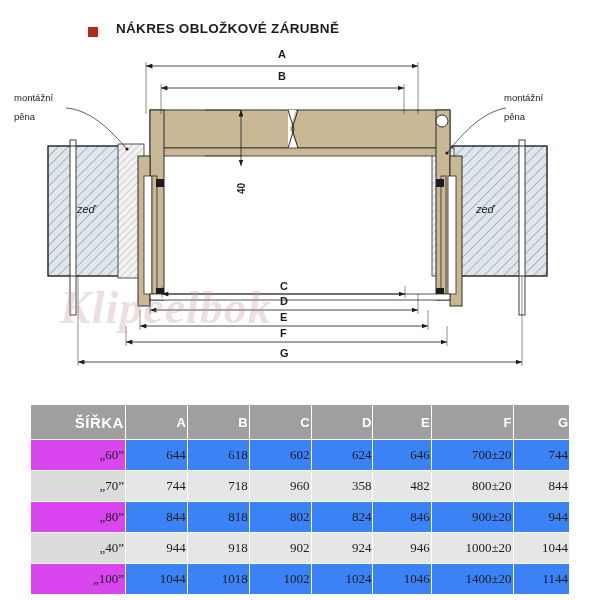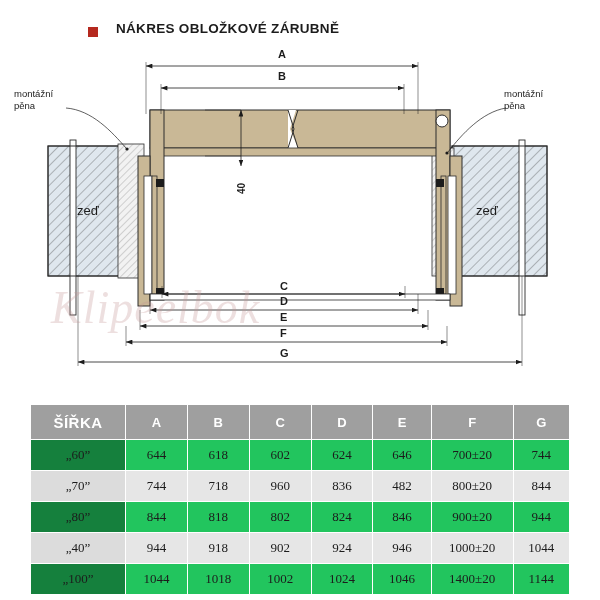--- a/index.html
+++ b/index.html
@@ -19,75 +19,75 @@
   }
   .title-text{
     position:absolute;left:108px;top:11px;
     font-size:13.5px;font-weight:bold;color:#1c1c1c;letter-spacing:.3px;padding-left:8px;
   }
   
   .canvas{position:absolute;left:0;top:36px;width:600px;height:360px;}
   .canvas svg{position:absolute;left:0;top:0;}
   
   .wm{
-    position:absolute;left:51px;top:245px;width:420px;height:60px;
+    position:absolute;left:60px;top:245px;width:420px;height:60px;
     font-family:"Liberation Serif",serif;
-    font-size:46px;font-weight:normal;font-style:italic;
+    font-size:46px;font-weight:bold;font-style:italic;
     color:rgba(196,150,150,.30);
     letter-spacing:1px;
     pointer-events:none;
     white-space:nowrap;
   }
   
   .lbl{
-    position:absolute;font-size:9.5px;color:#1c1c1c;line-height:12px;
+    position:absolute;font-size:9.5px;color:#1c1c1c;line-height:19px;
     white-space:pre-line;
   }
   .lbl-dim{
     position:absolute;font-size:11px;font-weight:bold;color:#1c1c1c;
   }
   .lbl-it{
-    position:absolute;font-size:13px;color:#1c1c1c;
+    position:absolute;font-size:11px;font-style:italic;color:#1c1c1c;
   }
   .lbl-rot{
     position:absolute;font-size:10px;font-weight:bold;color:#1c1c1c;
     transform:rotate(-90deg);transform-origin:left top;
   }
   
   table{
     position:absolute;left:30px;top:404px;
     border-collapse:collapse;
     width:540px;
     font-size:12.5px;
   }
   th,td{
     border:1px solid #ffffff;
-    text-align:center;
+    text-align:right;
     color:#1c1c1c;
   }
   thead th{
     background:#9f9f9f;
     color:#ffffff;
     font-weight:bold;
     font-size:13px;
     height:32px;
     border:1px solid #ffffff;
   }
   thead th.first{
     font-size:15px;letter-spacing:.5px;
   }
   tbody td{
-    background:#22c55e;
+    background:#3b82f6;
     height:28px;
     border:1px solid #ffffff;
     font-family:"Liberation Serif",serif;
     font-size:13px;
   }
   tbody td.first{
-    background:#15803d;
+    background:#d946ef;
     font-weight:normal;
   }
   tbody tr:nth-child(even) td{background:#e6e6e6;}
   tbody tr:nth-child(even) td.first{background:#dcdcdc;}
 </style>
 </head>
 <body>
 
 <div class="title-row">
   <div class="title-sq"></div>
@@ -264,21 +264,21 @@
       <td>624</td>
       <td>646</td>
       <td>700±20</td>
       <td>744</td>
     </tr>
     <tr>
       <td class="first">„70”</td>
       <td>744</td>
       <td>718</td>
       <td>960</td>
-      <td>836</td>
+      <td>358</td>
       <td>482</td>
       <td>800±20</td>
       <td>844</td>
     </tr>
     <tr>
       <td class="first">„80”</td>
       <td>844</td>
       <td>818</td>
       <td>802</td>
       <td>824</td>

